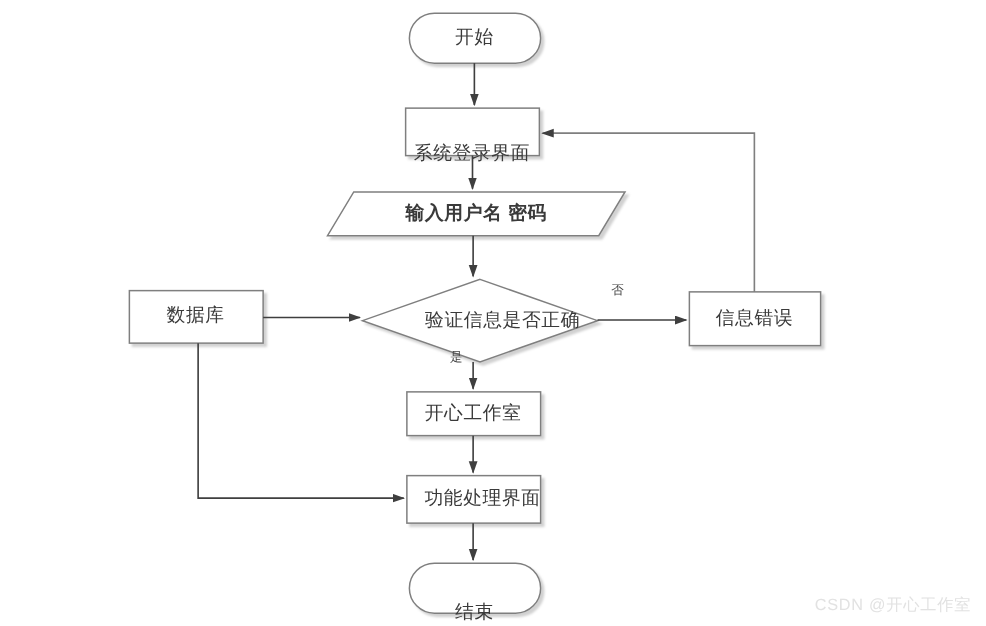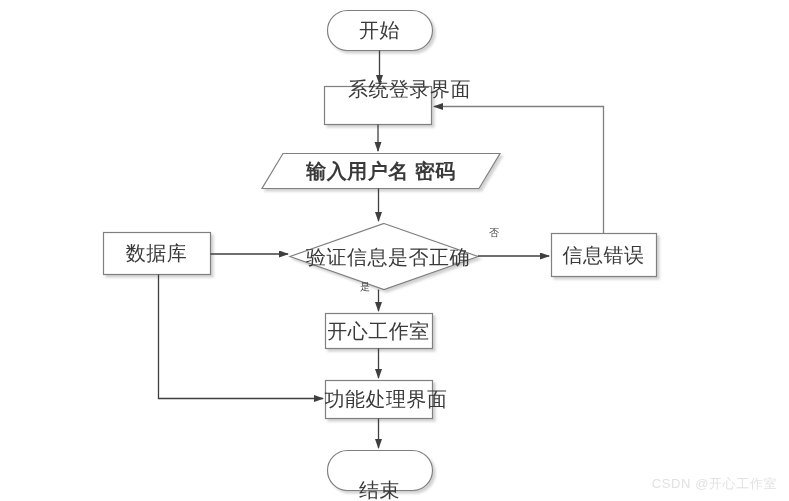--- a/index.html
+++ b/index.html
@@ -25,21 +25,21 @@
     width: 789px;
     height: 501px;
   }
   .node-label {
     position: absolute;
     display: flex;
     align-items: center;
     justify-content: center;
     text-align: center;
     color: #3a3a3a;
-    font-size: 20px;
+    font-size: 15px;
     line-height: 1.2;
     letter-spacing: 0.5px;
     white-space: nowrap;
     pointer-events: none;
   }
   .edge-label {
     position: absolute;
     color: #3f3f3f;
     font-size: 10px;
     line-height: 1;
@@ -106,25 +106,25 @@
 
     <path d="M 378.5 348.5 L 378.5 378" fill="none" stroke="#3f3f3f" stroke-width="1.3" marker-end="url(#arrow)"></path>
 
     <path d="M 158.5 274.5 L 158.5 398.5 L 323 398.5" fill="none" stroke="#3f3f3f" stroke-width="1.3" marker-end="url(#arrow)"></path>
 
     <path d="M 378.5 418.5 L 378.5 448" fill="none" stroke="#3f3f3f" stroke-width="1.3" marker-end="url(#arrow)"></path>
   </svg>
 
   <div class="node-label" style="left:327px; top:10px; width:105px; height:40px;">开始</div>
 
-  <div class="node-label" style="left:324px; top:70px; width:107px; height:38px;margin-left:32px;">系统登录界面</div>
+  <div class="node-label" style="left:324px; top:104px; width:107px; height:38px;">系统登录界面</div>
 
   <div class="node-label" style="left:262px; top:153px; width:238px; height:35px;font-weight:bold;">输入用户名 密码</div>
 
-  <div class="node-label" style="left:294px; top:223px; width:188px; height:67px;">验证信息是否正确</div>
+  <div class="node-label" style="left:308px; top:223px; width:188px; height:67px;">验证信息是否正确</div>
 
   <div class="node-label" style="left:551px; top:233px; width:105px; height:43px;">信息错误</div>
 
   <div class="node-label" style="left:103px; top:232px; width:107px; height:42px;">数据库</div>
 
   <div class="node-label" style="left:325px; top:313px; width:107px; height:35px;">开心工作室</div>
 
   <div class="node-label" style="left:325px; top:380px; width:122px; height:38px;">功能处理界面</div>
 
   <div class="node-label" style="left:327px; top:470px; width:105px; height:40px;">结束</div>

